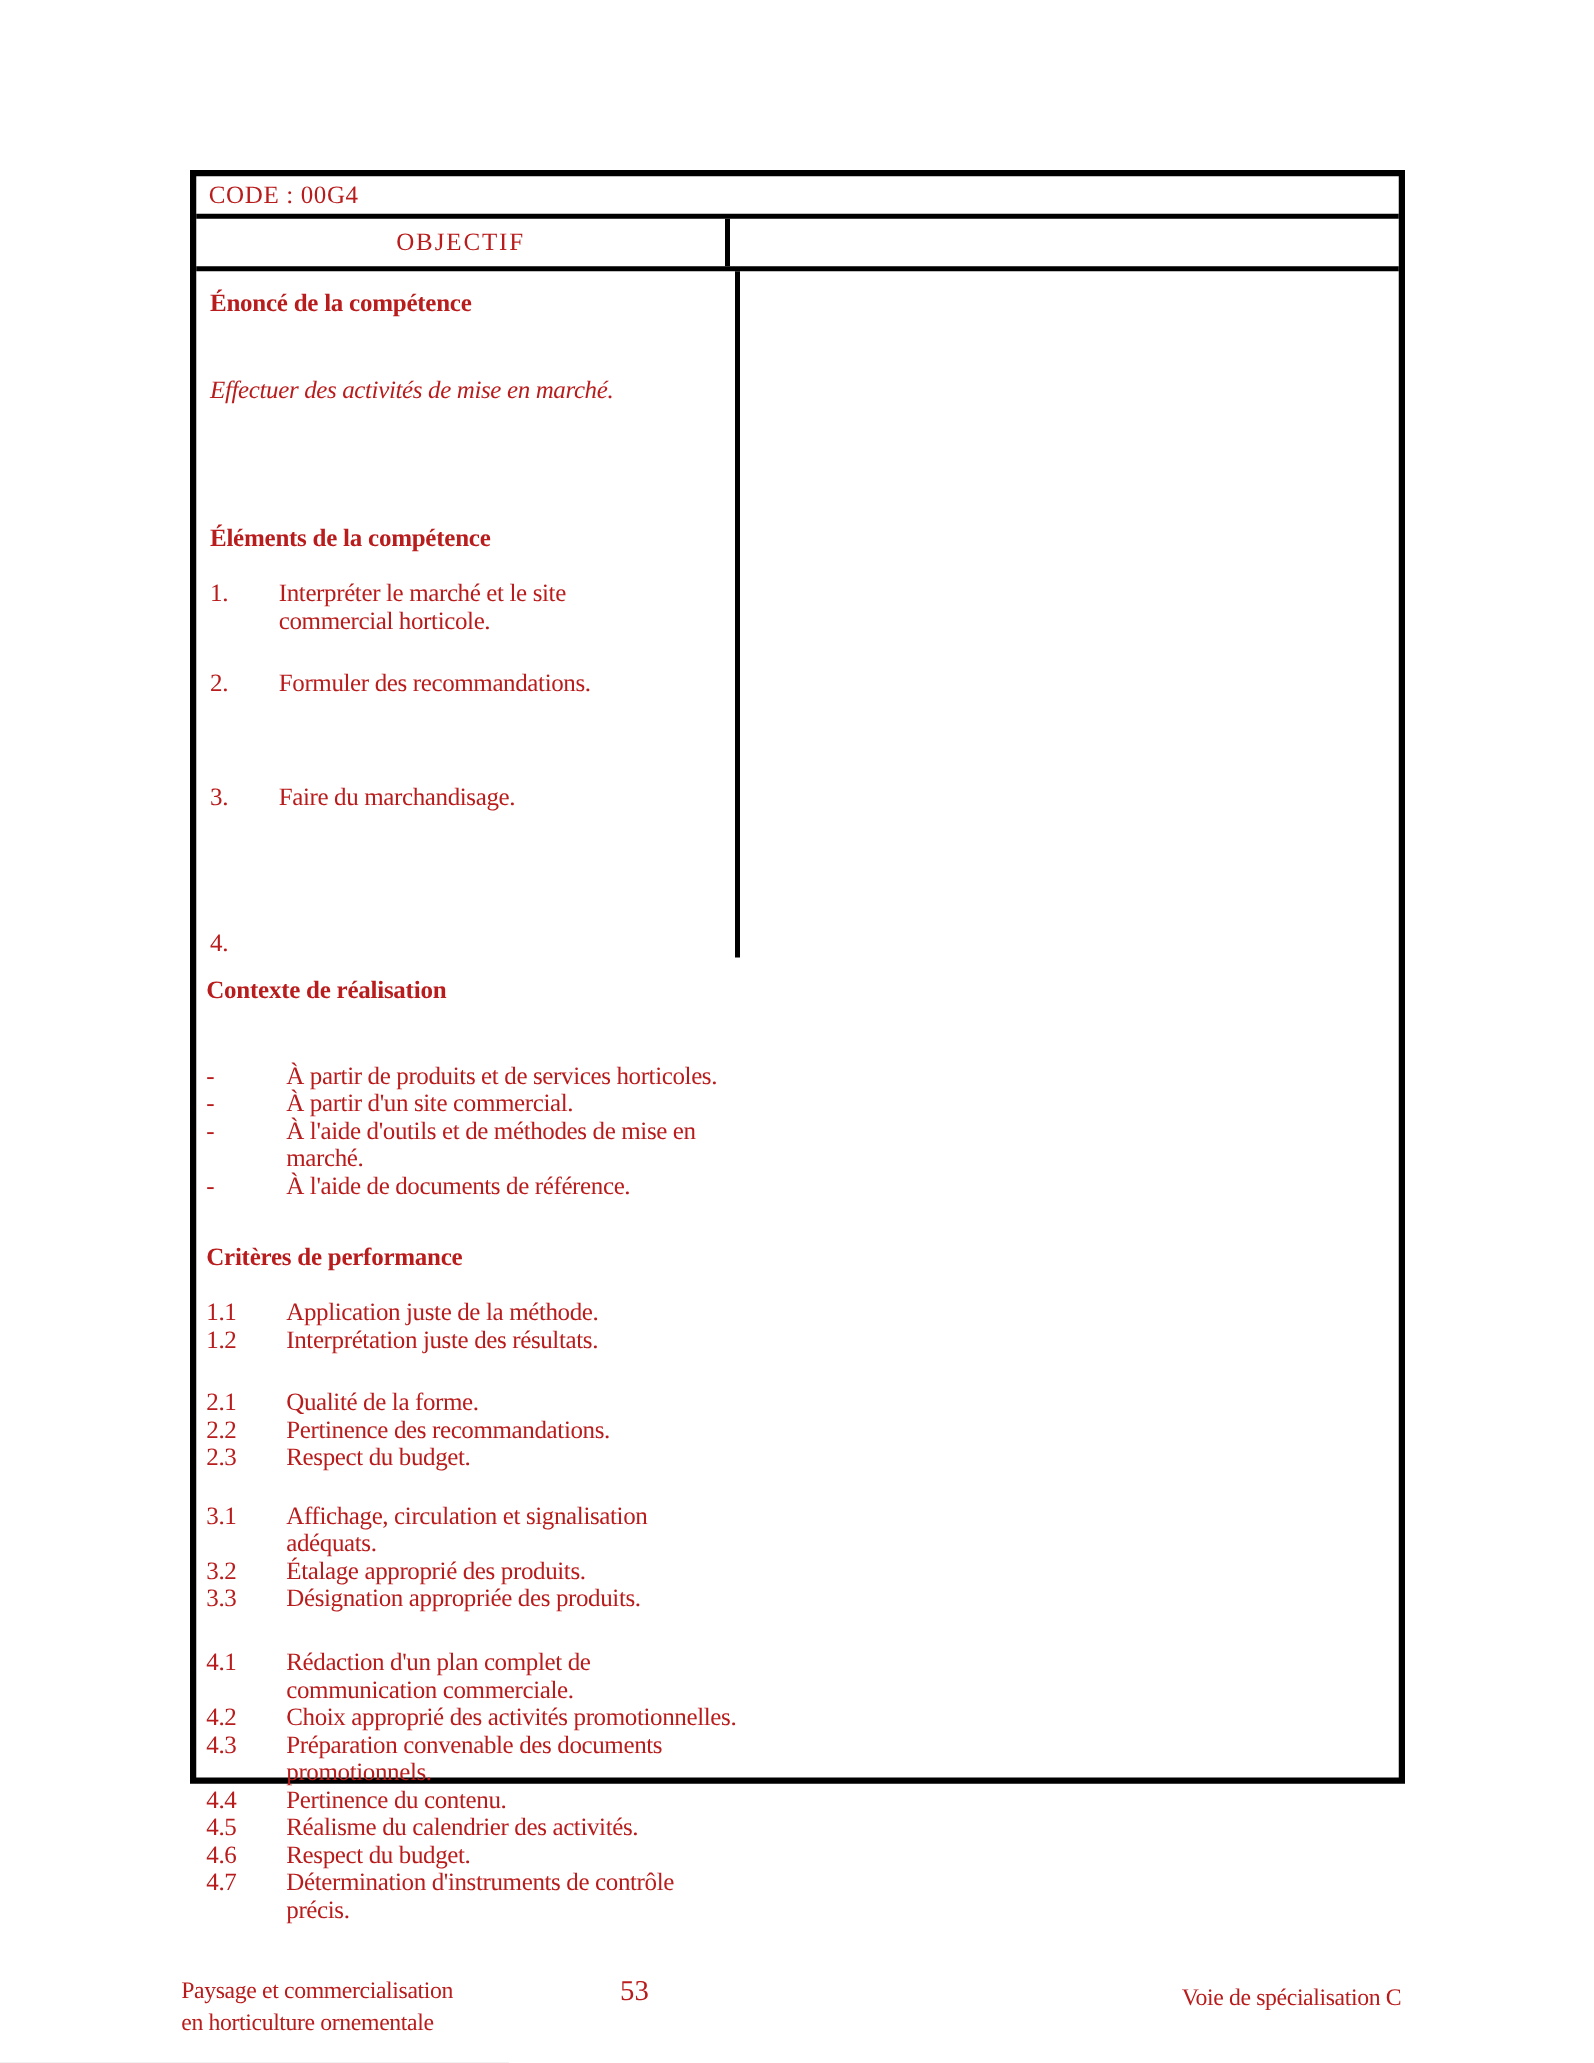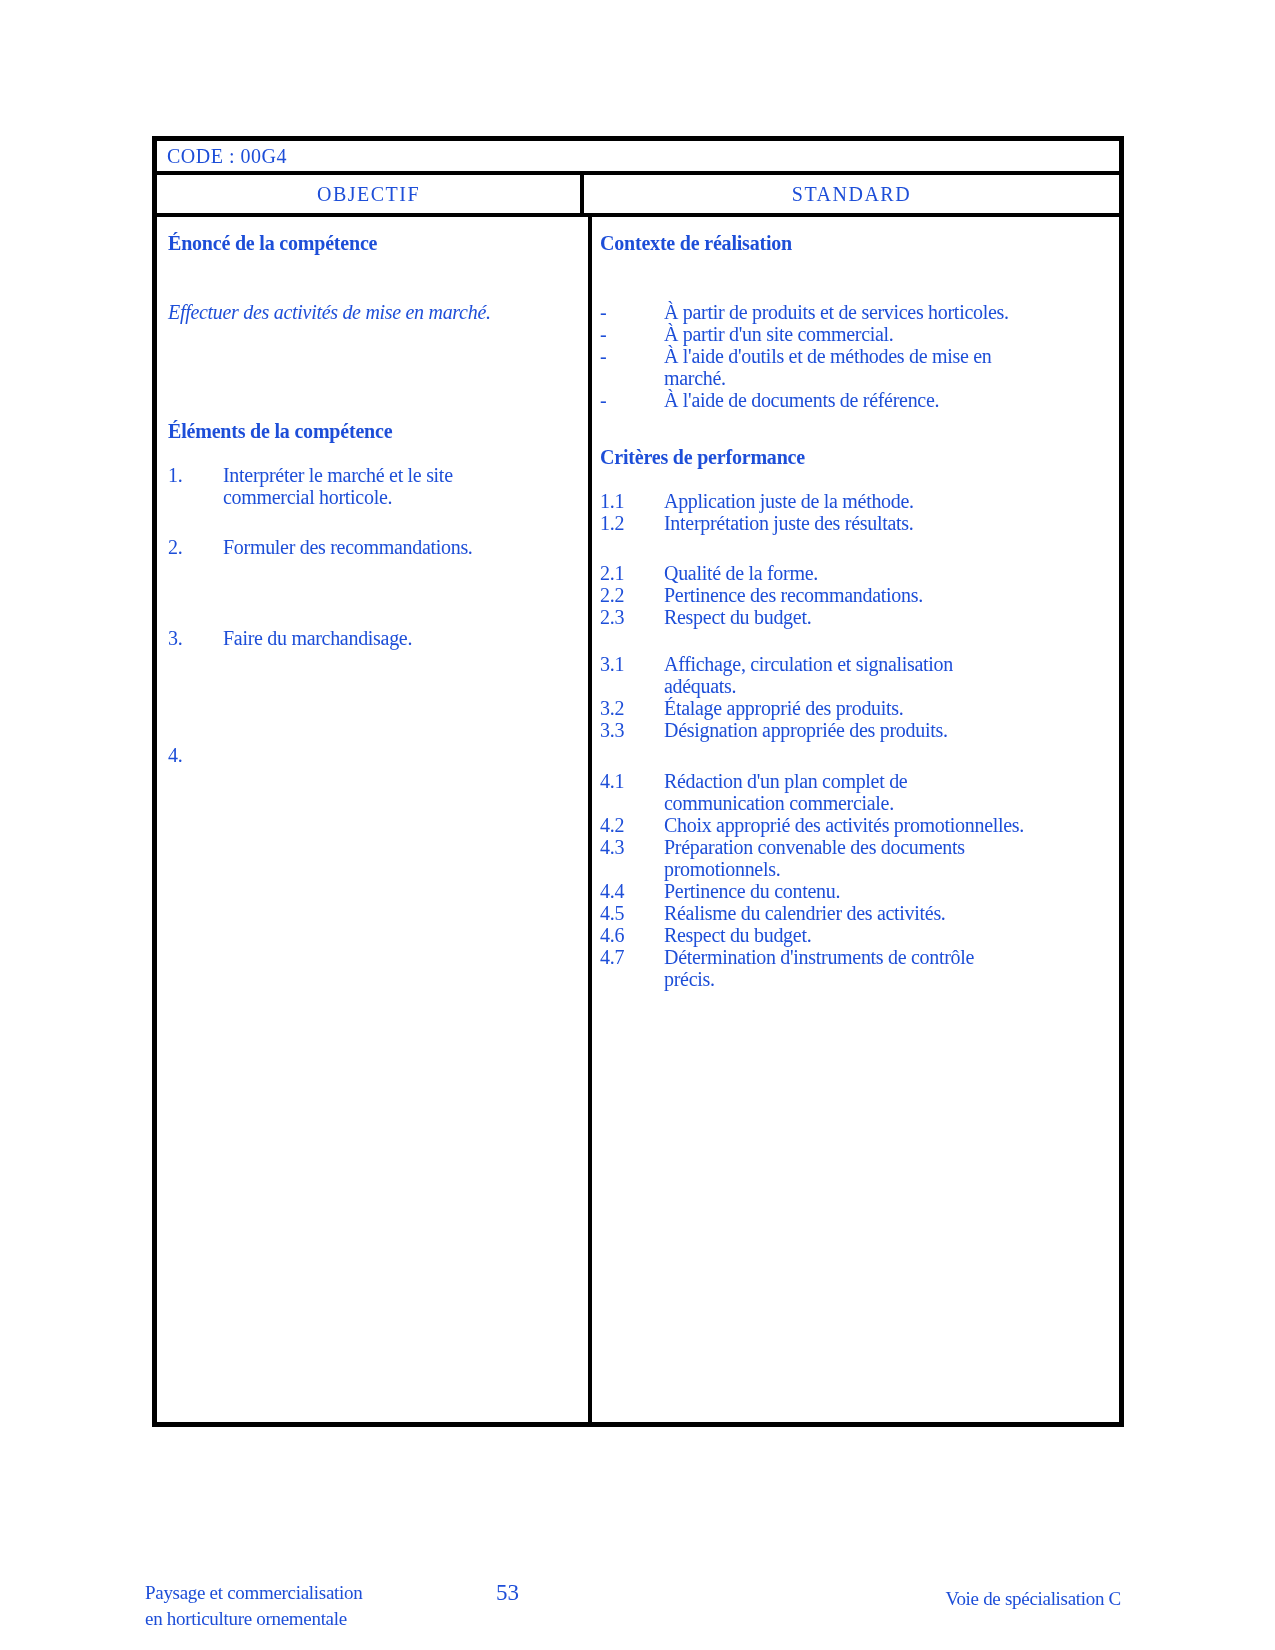--- a/index.html
+++ b/index.html
@@ -1,33 +1,33 @@
 <!DOCTYPE html>
 <html><head>
 <meta charset="utf-8">
 <style>
   html,body{margin:0;padding:0;background:#e8e8e8;}
   .page{
     position:relative;width:1275px;height:1650px;background:#ffffff;
-    font-family:"Liberation Serif",serif;color:#1d4ed8;overflow:hidden;
+    font-family:"Liberation Serif",serif;color:#b91c1c;overflow:hidden;
   }
   .doc-table{
     position:absolute;left:152px;top:136px;width:972px;height:1291px;
     border:5px solid #000;box-sizing:border-box;background:#fff;
   }
   .code-row{
     height:30px;line-height:30px;padding-left:10px;
     font-size:20px;border-bottom:4px solid #000;letter-spacing:.5px;
   }
   .header-row{display:flex;height:38px;border-bottom:4px solid #000;}
   .header-cell{line-height:38px;text-align:center;font-size:20px;letter-spacing:1.5px;}
   .header-cell.left{width:431px;border-right:4px solid #000;box-sizing:border-box;flex:0 0 431px;}
   .header-cell.left{width:427px;flex:0 0 427px;}
   .header-cell.right{flex:1;}
-  .body-row{display:flex;height:1205px;}
+  .body-row{display:flex;height:1205px;flex-direction:column;}
   .cell-left{flex:0 0 420px;width:420px;padding-left:11px;border-right:4px solid #000;}
   .cell-right{flex:1;padding-left:8px;}
   .hd{font-weight:bold;font-size:20px;line-height:22px;letter-spacing:-0.2px;}
   .hd1{margin-top:15px;}
   .t{font-size:20px;line-height:22px;letter-spacing:-0.3px;}
   .statement{margin-top:47px;font-style:italic;}
   .hd2-left{margin-top:97px;}
   .hd2-right{margin-top:35px;}
   .ctx-list{margin-top:47px;}
   .item{display:flex;}
@@ -50,21 +50,20 @@
 <body>
 
 <div class="page">
 
   <div class="doc-table">
 
     <div class="code-row">CODE : 00G4</div>
 
     <div class="header-row">
       <div class="header-cell left">OBJECTIF</div>
-      <div class="header-cell right">STANDARD</div>
     </div>
 
     <div class="body-row">
 
       <div class="cell-left">
         <div class="hd hd1">Énoncé de la compétence</div>
         <div class="t statement">Effectuer des activités de mise en marché.</div>
         <div class="hd hd2-left">Éléments de la compétence</div>
 
         <div class="t item el-item-1">

